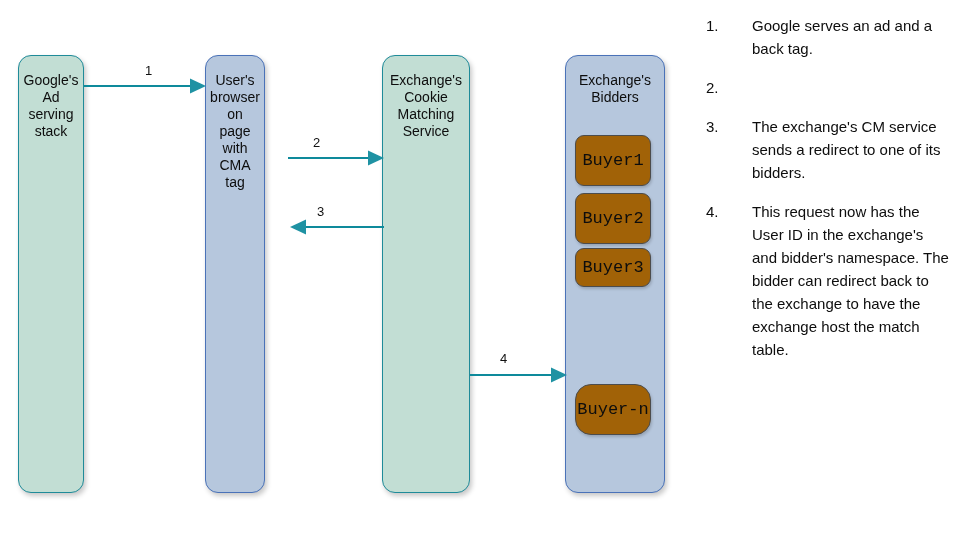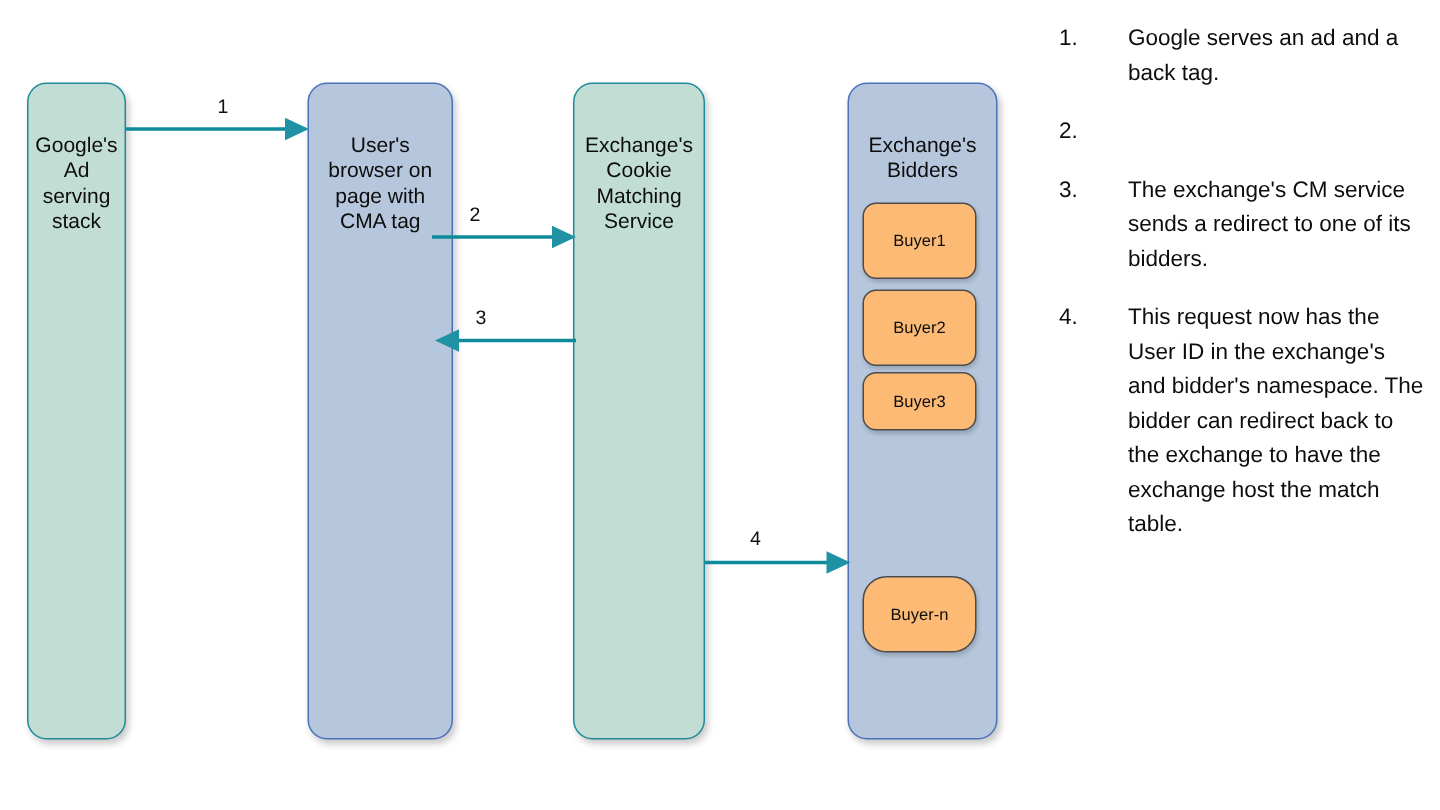--- a/index.html
+++ b/index.html
@@ -34,36 +34,36 @@
   .column.blue {
     background: #b6c7dd;
     border: 1.4px solid #4a72b8;
   }
   .column-title {
     position: absolute;
     left: 0;
     right: 0;
     padding: 0 4px;
     white-space: pre-line;
-    margin-top: 16px;
   }
 
   
   .buyer {
     position: absolute;
     box-sizing: border-box;
-    background: #fdba74;
+    background: #a16207;
     border: 1.1px solid #4c4c4c;
     border-radius: 9px;
-    font-size: 11px;
+    font-size: 17px;
     color: #0d0d0d;
     display: flex;
     align-items: center;
     justify-content: center;
     box-shadow: 1px 2px 3px rgba(0,0,0,0.18);
+    font-family: Liberation Mono, monospace;
   }
 
   
   .arrow-svg {
     position: absolute;
     overflow: visible;
   }
   .arrow-label {
     position: absolute;
     font-size: 13px;
@@ -100,21 +100,21 @@
 <body>
 
 <div id="canvas">
 
   <div class="column green" style="left:18px; top:55px; width:66px; height:438px;">
     <div class="column-title" style="top:16px;">Google's
 Ad serving
 stack</div>
   </div>
 
-  <div class="column blue" style="left:205px; top:55px; width:97px; height:438px;text-align:center;">
+  <div class="column blue" style="left:205px; top:55px; width:60px; height:438px;text-align:center;">
     <div class="column-title" style="top:16px;">User's
 browser on
 page with
 CMA tag</div>
   </div>
 
   <div class="column green" style="left:382px; top:55px; width:88px; height:438px;">
     <div class="column-title" style="top:16px;">Exchange's
 Cookie
 Matching

